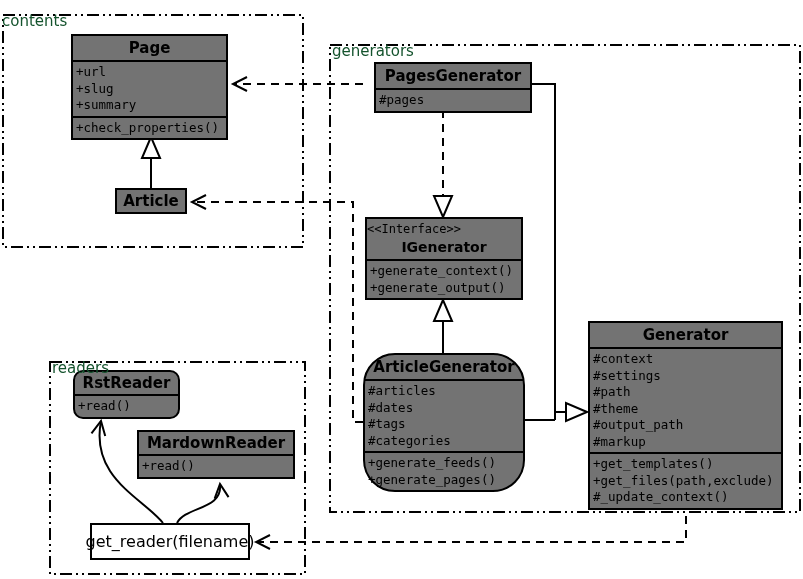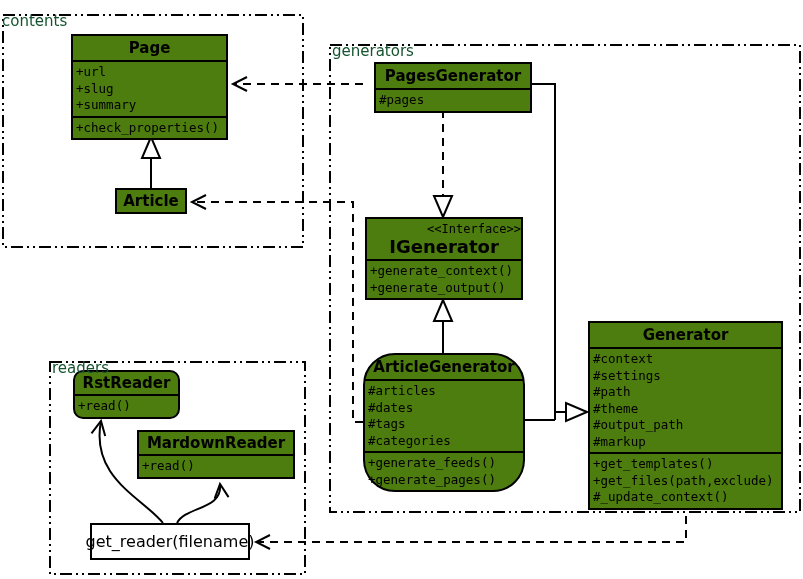--- a/index.html
+++ b/index.html
@@ -8,36 +8,35 @@
     background:#fff; overflow:hidden;
     font-family:"DejaVu Sans", sans-serif; color:#000;
   }
   #wires { position:absolute; left:0; top:0; z-index:1; }
   .pkg-label {
     position:absolute; z-index:3;
     font-family:"DejaVu Sans", sans-serif; font-size:15px; line-height:16px; color:#14532d;margin-top:12px;
   }
   .cls {
     position:absolute; z-index:2; box-sizing:border-box;
-    background:#4d7c0f; border:2px solid #000;
+    background:#737373; border:2px solid #000;
   }
   .cls .ttl {
     font-family:"DejaVu Sans", sans-serif; font-weight:bold;
     font-size:15px; line-height:20px; text-align:center; padding:2px 4px;
     white-space:nowrap;
   }
   .cls .stereo {
     font-family:"DejaVu Sans Mono", monospace; font-weight:normal;
-    font-size:12px; line-height:15px; text-align:right; padding-top:3px;
+    font-size:12px; line-height:15px; text-align:left; padding-top:3px;
     white-space:nowrap;
-    padding-left:48px;
   }
   .cls .name2 {
     font-family:"DejaVu Sans", sans-serif; font-weight:bold;
-    font-size:18px; line-height:20px; text-align:center; padding-bottom:2px;
+    font-size:14px; line-height:20px; text-align:center; padding-bottom:2px;
     white-space:nowrap;
   }
   .cls .mem {
     border-top:2px solid #000;
     font-family:"DejaVu Sans Mono", monospace;
     font-size:12.5px; line-height:16.5px; padding:2px 3px;
     white-space:pre-line;
   }
   .fnbox {
     position:absolute; z-index:2; box-sizing:border-box;

